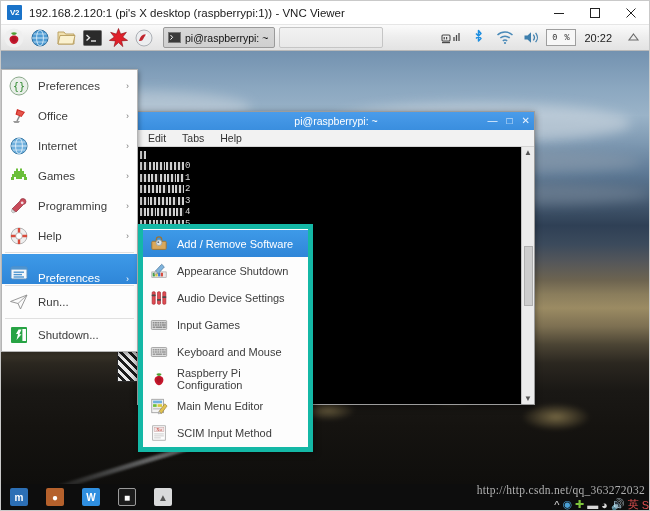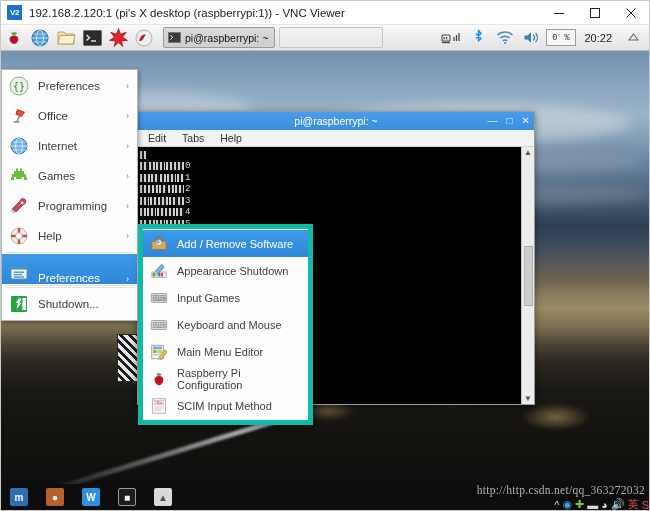--- a/index.html
+++ b/index.html
@@ -463,20 +463,30 @@
         <rect x="2" y="4" width="16" height="2.6" fill="#4e94cf"></rect>
         <line x1="4.6" y1="9.2" x2="15" y2="9.2" stroke="#4e94cf" stroke-width="1.4"></line>
         <line x1="4.6" y1="11.6" x2="13" y2="11.6" stroke="#4e94cf" stroke-width="1.4"></line>
         <line x1="4.6" y1="14" x2="15" y2="14" stroke="#4e94cf" stroke-width="1.4"></line>
             </svg>
           </span>
           <span class="mi-label">Preferences</span>
           <span class="mi-arrow">›</span>
         </div>
         <div class="msep"></div>
+        <div class="mi">
+          <span class="mi-ico">
+            <svg width="20" height="20" viewBox="0 0 20 20">
+              <path d="M1.5 9.5 L18 3 L11.5 17 L9 11.5 Z" fill="#fbfbfb" stroke="#8f8f8f" stroke-width=".9" stroke-linejoin="round"></path>
+        <path d="M9 11.5 L18 3" fill="none" stroke="#8f8f8f" stroke-width=".8"></path>
+            </svg>
+          </span>
+          <span class="mi-label">Run...</span>
+          <span class="mi-arrow"></span>
+        </div>
         <div class="msep"></div>
         <div class="mi">
           <span class="mi-ico">
             <svg width="20" height="20" viewBox="0 0 20 20">
               <rect x="2" y="2" width="16" height="16" rx="1" fill="#27a344"></rect>
         <path d="M9.5 4.5 L7 9 L9 9 L7.5 15 L12.5 9.2 L10.3 9.2 L12.5 4.5 Z" fill="#ffffff"></path>
         <rect x="13.6" y="4" width="3.2" height="12" fill="#ffffff" opacity=".9"></rect>
         <path d="M13.6 4 H16.8 V16 H13.6 Z" fill="#fff"></path>
             </svg>
           </span>
@@ -503,20 +513,33 @@
               <rect x="2" y="11" width="16" height="6" fill="#e8e8e8" stroke="#9a9a9a" stroke-width=".7"></rect>
         <rect x="3" y="12" width="2.4" height="4" fill="#3ca34a"></rect>
               <rect x="6" y="12" width="2.4" height="4" fill="#d8c93c"></rect>
         <rect x="9" y="12" width="2.4" height="4" fill="#3c7cd8"></rect>
               <rect x="12" y="12" width="2.4" height="4" fill="#d84b3c"></rect>
         <path d="M6 10 L13 2.5 L16 5.5 L9 13 Z" fill="#7fb3dc" stroke="#3f6d93" stroke-width=".7"></path>
         <path d="M6 10 L4.5 14 L8.6 12.6 Z" fill="#d9d9d9" stroke="#8a8a8a" stroke-width=".6"></path>
             </svg>
           </span>
           <span class="si-label">Appearance Shutdown</span>
+        </div>
+        <div class="si">
+          <span class="si-ico">
+            <svg width="18" height="18" viewBox="0 0 20 20">
+              <rect x="2.4" y="3" width="3.4" height="14" rx="1.2" fill="#e24b53" stroke="#9e242c" stroke-width=".7"></rect>
+        <rect x="8.3" y="3" width="3.4" height="14" rx="1.2" fill="#e24b53" stroke="#9e242c" stroke-width=".7"></rect>
+        <rect x="14.2" y="3" width="3.4" height="14" rx="1.2" fill="#e24b53" stroke="#9e242c" stroke-width=".7"></rect>
+        <rect x="1.8" y="6" width="4.6" height="2" rx="1" fill="#4a4a4a"></rect>
+        <rect x="7.7" y="11" width="4.6" height="2" rx="1" fill="#4a4a4a"></rect>
+        <rect x="13.6" y="8" width="4.6" height="2" rx="1" fill="#4a4a4a"></rect>
+            </svg>
+          </span>
+          <span class="si-label">Audio Device Settings</span>
         </div>
         <div class="si">
           <span class="si-ico">
             <svg width="18" height="18" viewBox="0 0 20 20">
               <rect x="1.5" y="5" width="17" height="10" rx="1" fill="#dcdcdc" stroke="#8d8d8d" stroke-width=".8"></rect>
         <g fill="#8d8d8d">
           <rect x="3" y="6.6" width="2" height="1.8"></rect>
                 <rect x="5.6" y="6.6" width="2" height="1.8"></rect>
           <rect x="8.2" y="6.6" width="2" height="1.8"></rect>
                 <rect x="10.8" y="6.6" width="2" height="1.8"></rect>
@@ -555,40 +578,40 @@
                 <rect x="6.6" y="11.6" width="7" height="1.8"></rect>
           <rect x="14.2" y="11.6" width="3.3" height="1.8"></rect>
         </g>
             </svg>
           </span>
           <span class="si-label">Keyboard and Mouse</span>
         </div>
         <div class="si">
           <span class="si-ico">
             <svg width="18" height="18" viewBox="0 0 20 20">
+              <path d="M7 4.5 Q10 2.8 13 4.5 Q12 6.6 10 6.6 Q8 6.6 7 4.5Z" fill="#4f9e33"></path>
+        <path d="M10 6.8 C6 6.8 4.4 9.6 5.3 12.6 C6.2 15.6 8.4 17 10 17 C11.6 17 13.8 15.6 14.7 12.6 C15.6 9.6 14 6.8 10 6.8Z" fill="#c5172c"></path>
+        <path d="M10 8 C8 8 7 9.8 7.5 11.8 C7.9 13.4 9 14.4 10 14.4 C11 14.4 12.1 13.4 12.5 11.8 C13 9.8 12 8 10 8Z" fill="#8f0f1d" opacity=".4"></path>
+            </svg>
+          </span>
+          <span class="si-label">Raspberry Pi Configuration</span>
+        </div>
+        <div class="si">
+          <span class="si-ico">
+            <svg width="18" height="18" viewBox="0 0 20 20">
               <rect x="2" y="2.5" width="13" height="15" fill="#f4f4f4" stroke="#8d8d8d" stroke-width=".8"></rect>
         <rect x="3.4" y="4" width="10" height="3" fill="#6fb0dd"></rect>
         <rect x="3.4" y="8" width="4" height="3" fill="#6bbf3a"></rect>
         <rect x="8.4" y="8" width="5" height="3" fill="#d8c93c"></rect>
         <rect x="3.4" y="12" width="10" height="2" fill="#c9c9c9"></rect>
         <path d="M10 16 L16.5 7.5 L19 10 L12.5 18.5 Z" fill="#e0c253" stroke="#8d7422" stroke-width=".6"></path>
         <path d="M10 16 L9.2 18.8 L12.2 18.1 Z" fill="#d4d4d4" stroke="#8a8a8a" stroke-width=".5"></path>
             </svg>
           </span>
           <span class="si-label">Main Menu Editor</span>
-        </div>
-        <div class="si">
-          <span class="si-ico">
-            <svg width="18" height="18" viewBox="0 0 20 20">
-              <path d="M7 4.5 Q10 2.8 13 4.5 Q12 6.6 10 6.6 Q8 6.6 7 4.5Z" fill="#4f9e33"></path>
-        <path d="M10 6.8 C6 6.8 4.4 9.6 5.3 12.6 C6.2 15.6 8.4 17 10 17 C11.6 17 13.8 15.6 14.7 12.6 C15.6 9.6 14 6.8 10 6.8Z" fill="#c5172c"></path>
-        <path d="M10 8 C8 8 7 9.8 7.5 11.8 C7.9 13.4 9 14.4 10 14.4 C11 14.4 12.1 13.4 12.5 11.8 C13 9.8 12 8 10 8Z" fill="#8f0f1d" opacity=".4"></path>
-            </svg>
-          </span>
-          <span class="si-label">Raspberry Pi Configuration</span>
         </div>
         <div class="si">
           <span class="si-ico">
             <svg width="18" height="18" viewBox="0 0 20 20">
               <rect x="3" y="2" width="14" height="16" fill="#fdfdfd" stroke="#9a9a9a" stroke-width=".8"></rect>
         <rect x="4.6" y="3.6" width="10.8" height="5" fill="#f0e4e4" stroke="#c79a9a" stroke-width=".5"></rect>
         <text x="10" y="7.8" font-size="5" fill="#c2342a" text-anchor="middle" font-family="serif">Xu</text>
         <line x1="4.6" y1="11" x2="15.4" y2="11" stroke="#bbb" stroke-width=".8"></line>
         <line x1="4.6" y1="13.2" x2="15.4" y2="13.2" stroke="#bbb" stroke-width=".8"></line>
         <line x1="4.6" y1="15.4" x2="12" y2="15.4" stroke="#bbb" stroke-width=".8"></line>

